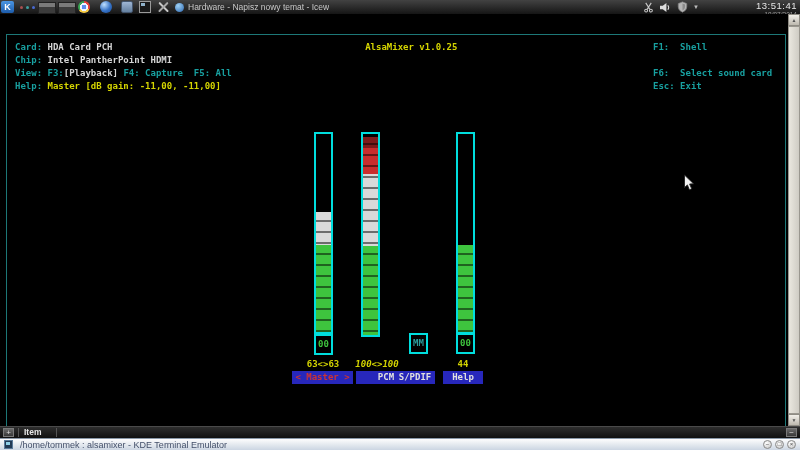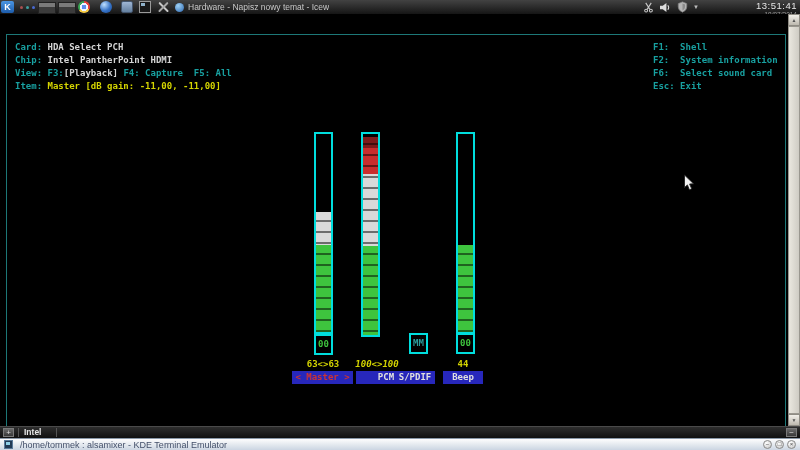--- a/index.html
+++ b/index.html
@@ -124,28 +124,30 @@
       <span class="caret">▼</span>
     </div>
     <div class="clock">
       <div class="t">13:51:41</div>
       <div class="d">18/07/2014</div>
     </div>
   </div>
 
   <div class="terminal">
     <div class="mixer-box"></div>
-
-    <div class="inforow mono" style="top:27px"><span class="lbl">Card: </span><span class="val">HDA Select PCH</span></div>
+    <div class="mixer-title mono">
+      <span>AlsaMixer v1.0.25</span>
+    </div>
+
+    <div class="inforow mono" style="top:27px"><span class="lbl">Card: </span><span class="val">HDA Card PCH</span></div>
     <div class="inforow mono" style="top:40px"><span class="lbl">Chip: </span><span class="val">Intel PantherPoint HDMI</span></div>
     <div class="inforow mono" style="top:53px"><span class="lbl">View: </span><span class="lbl">F3:</span><span class="val">[Playback]</span><span class="lbl"> F4: Capture  F5: All</span></div>
-    <div class="inforow mono" style="top:66px"><span class="lbl">Item: </span><span class="yel">Master [dB gain: -11,00, -11,00]</span></div>
+    <div class="inforow mono" style="top:66px"><span class="lbl">Help: </span><span class="yel">Master [dB gain: -11,00, -11,00]</span></div>
 
     <div class="helprow mono" style="top:27px">F1:  Shell</div>
-    <div class="helprow mono" style="top:40px">F2:  System information</div>
     <div class="helprow mono" style="top:53px">F6:  Select sound card</div>
     <div class="helprow mono" style="top:66px">Esc: Exit</div>
 
     <div id="channels">
         <div class="mixer-bar" style="left: 314px; top: 118px; width: 19px; height: 202px;">
           <div class="bar-inner">
             <div class="bar-fill" style="top: 78px; height: 33px; background: rgb(217, 217, 217);"></div>
             <div class="bar-fill" style="top: 111px; height: 87px; background: rgb(62, 196, 62);"></div>
             <div class="bar-segments"></div>
           </div>
@@ -167,38 +169,38 @@
         <div class="switch-box" style="left: 409px; top: 319px; width: 19px; height: 21px; color: rgb(42, 154, 154); line-height: 17px;">MM</div>
         <div class="chan-label mono" style="left: 395px; top: 357px; width: 40px; color: rgb(224, 224, 224);">S/PDIF</div>
         <div class="mixer-bar" style="left: 456px; top: 118px; width: 19px; height: 202px;">
           <div class="bar-inner">
             <div class="bar-fill" style="top: 111px; height: 87px; background: rgb(62, 196, 62);"></div>
             <div class="bar-segments"></div>
           </div>
         </div>
         <div class="switch-box" style="left: 456px; top: 319px; width: 19px; height: 21px; color: rgb(62, 196, 62); line-height: 17px;">00</div>
         <div class="chan-value mono" style="left: 463px; top: 344px;">44</div>
-        <div class="chan-label mono" style="left: 443px; top: 357px; width: 40px; color: rgb(224, 224, 224);">Beep</div>
+        <div class="chan-label mono" style="left: 443px; top: 357px; width: 40px; color: rgb(224, 224, 224);">Help</div>
       </div>
 
     <svg class="cursor" width="12" height="18" viewBox="0 0 12 18">
       <path d="M1.5 1 L1.5 13.5 L4.4 10.9 L6.4 15.8 L8.7 14.8 L6.6 10 L10.6 9.8 Z" fill="#f2f2f2" stroke="#222" stroke-width="0.9"></path>
     </svg>
   </div>
 
   <div class="sbar">
     <div class="sbtn" style="top:0">▲</div>
     <div class="sthumb"></div>
     <div class="sbtn" style="top:400px">▼</div>
   </div>
 
   <div class="tabbar">
     <div class="tbox" style="left:3px">+</div>
     <div class="tabsep" style="left:18px"></div>
-    <div class="tabname">Intel</div>
+    <div class="tabname">Item</div>
     <div class="tabsep" style="left:56px"></div>
     <div class="tbox" style="left:786px">−</div>
   </div>
 
   <div class="titlebar">
     <div class="tb-ico">
         <i></i>
       </div>
     <div class="tb-title">/home/tommek : alsamixer - KDE Terminal Emulator</div>
     <div class="winbtn" style="left:763px">−</div>

